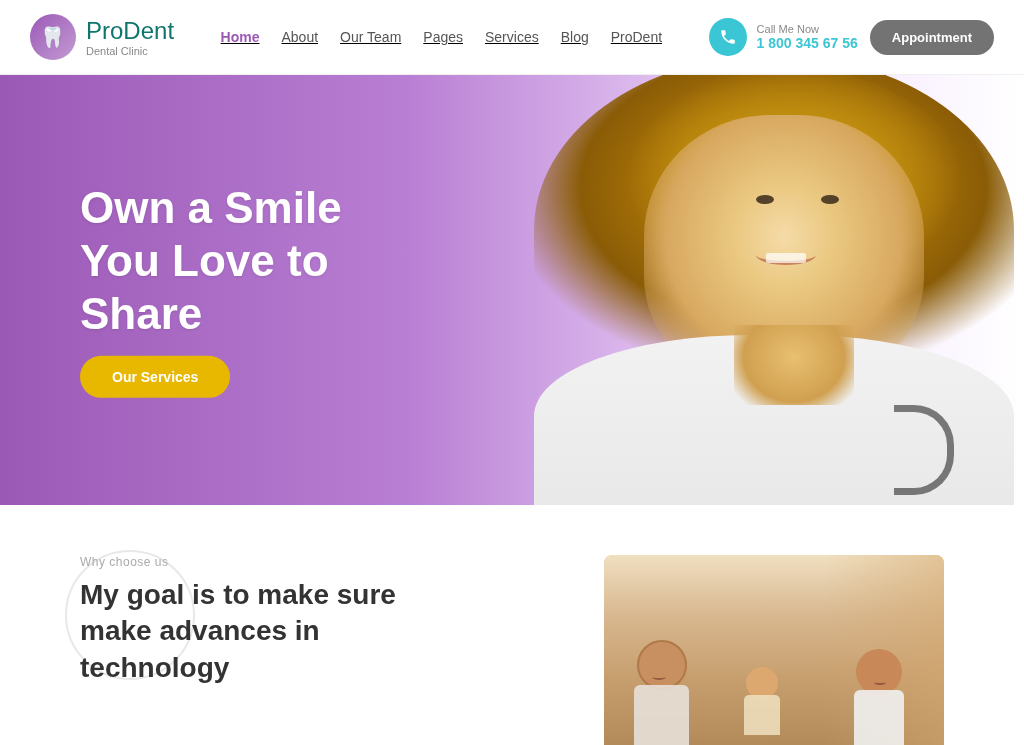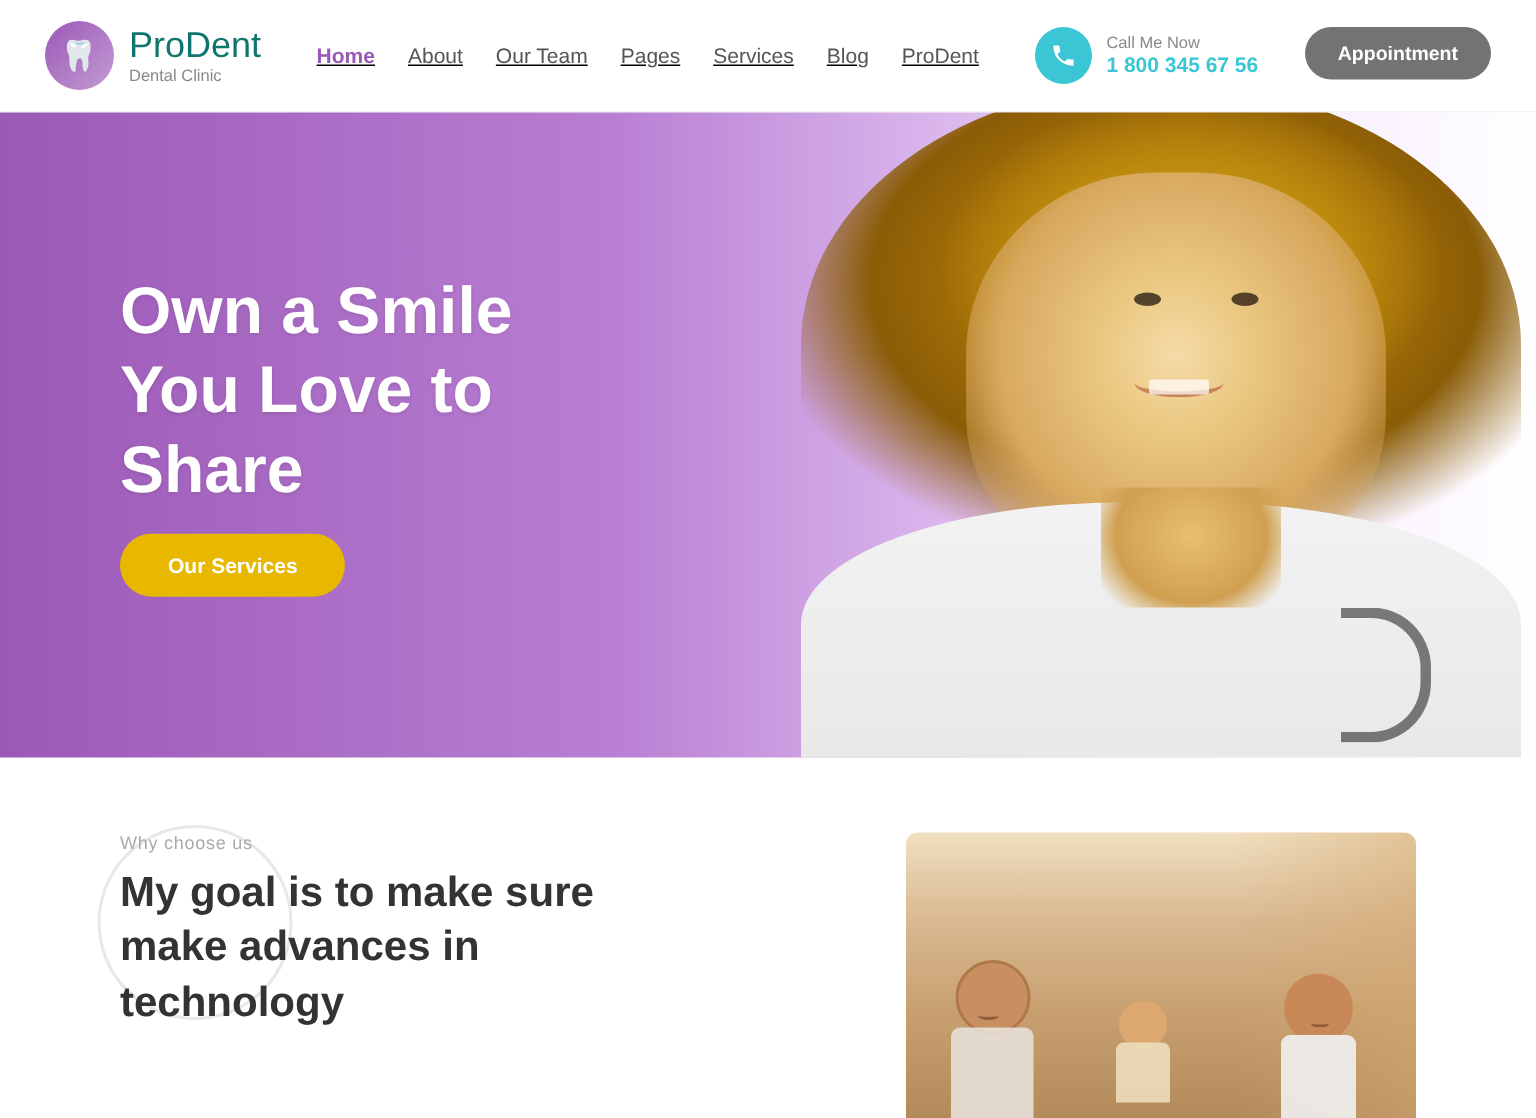--- a/index.html
+++ b/index.html
@@ -51,22 +51,22 @@
       font-size: 14px;
       color: #555;
       font-weight: 500;
     }
     .nav a.active {
       color: #9b59b6;
       font-weight: 600;
     }
     .header-right {
       display: flex;
-      align-items: flex-start;
-      gap: 31px;
+      align-items: center;
+      gap: 12px;
     }
     .phone-area {
       display: flex;
       align-items: center;
       gap: 10px;
     }
     .phone-icon-circle {
       width: 38px;
       height: 38px;
       background: #3ac6d4;

